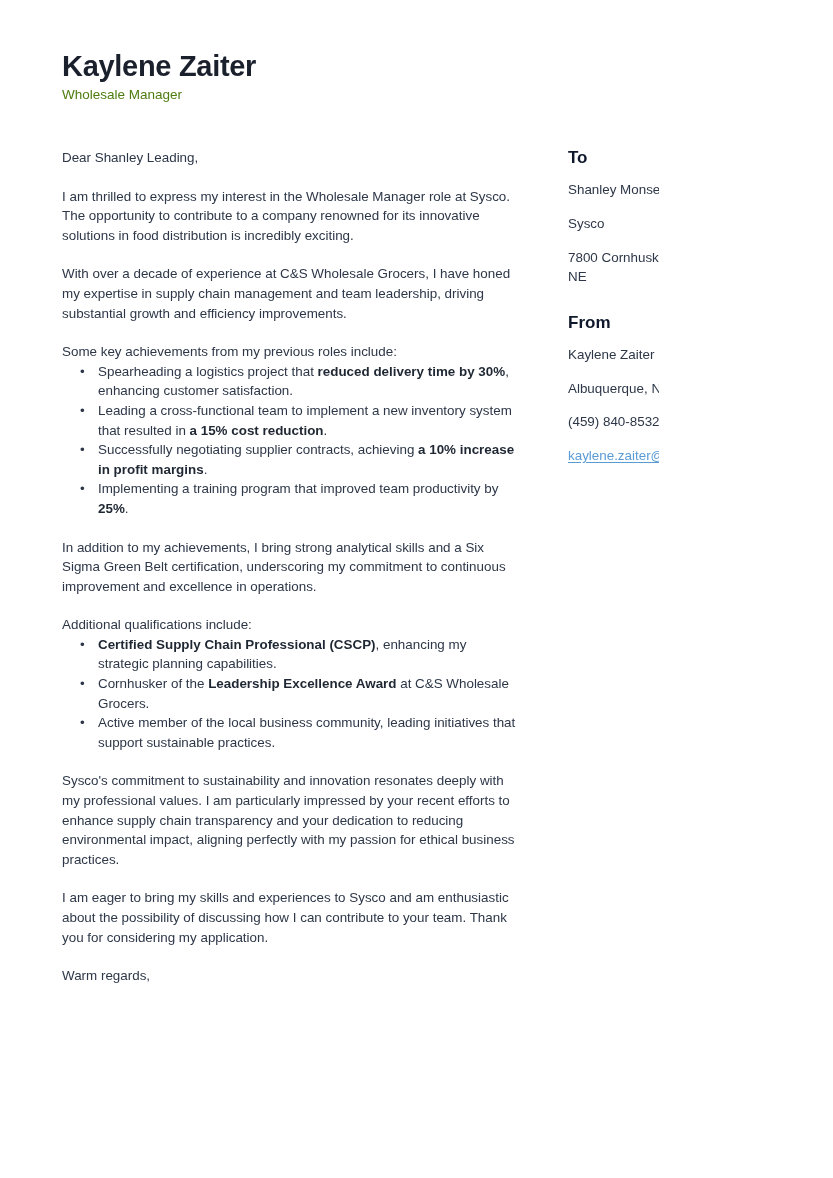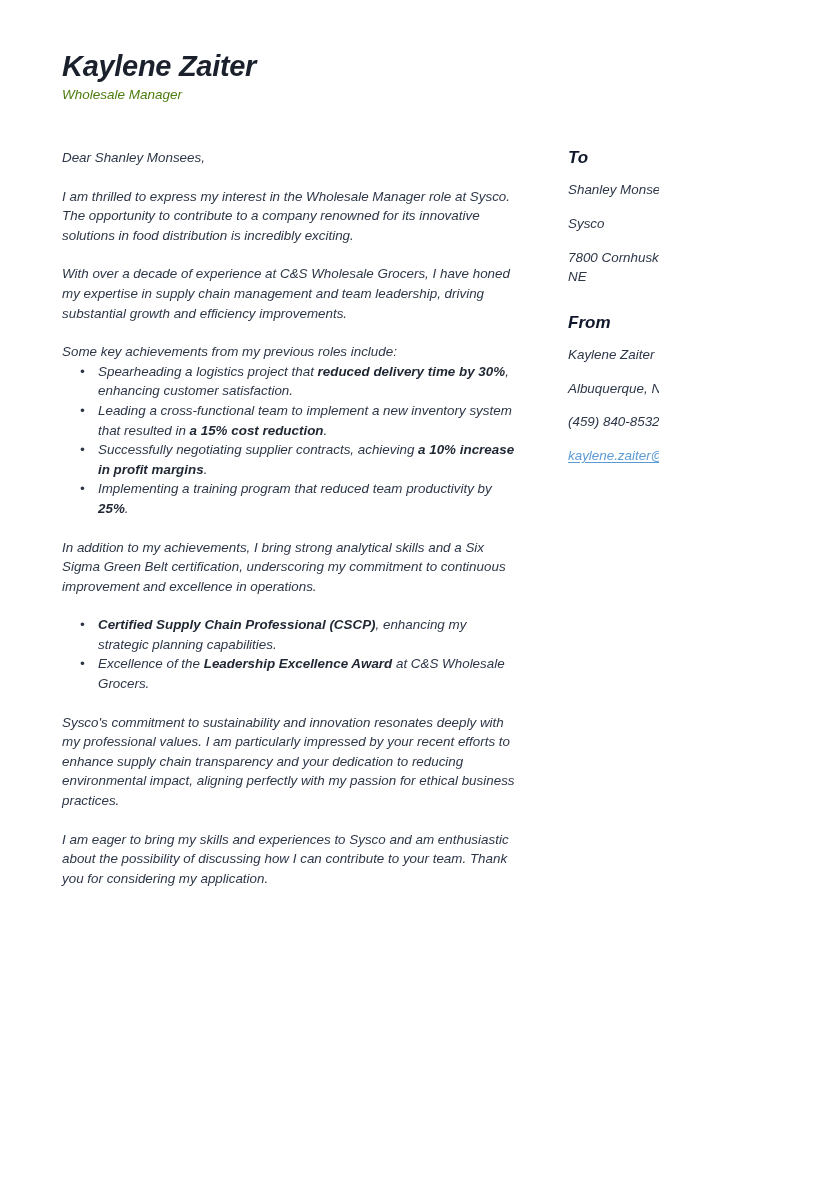--- a/index.html
+++ b/index.html
@@ -13,21 +13,20 @@
     font-family: "Liberation Sans", sans-serif;
     color: #2d3748;
     -webkit-font-smoothing: antialiased;
   }
   .page {
     position: relative;
     width: 659px;
     height: 1178px;
     background: #ffffff;
     overflow: hidden;
-    font-style: italic;
   }
 
   
   .header {
     position: absolute;
     left: 62px;
     top: 50px;
     width: 500px;
   }
   .name {
@@ -133,45 +132,48 @@
 
 <div class="page">
 
   <div class="header">
     <h1 class="name">Kaylene Zaiter</h1>
     <div class="job-title">Wholesale Manager</div>
   </div>
 
   <div class="letter-body">
 
-    <p>Dear Shanley Monsees,</p>
+    <p>Dear Shanley Leading,</p>
 
     <p>I am thrilled to express my interest in the Wholesale Manager role at Sysco. The opportunity to contribute to a company renowned for its innovative solutions in food distribution is incredibly exciting.</p>
 
     <p>With over a decade of experience at C&amp;S Wholesale Grocers, I have honed my expertise in supply chain management and team leadership, driving substantial growth and efficiency improvements.</p>
 
     <p class="tight">Some key achievements from my previous roles include:</p>
     <ul>
       <li><span>Spearheading a logistics project that </span><b>reduced delivery time by 30%</b><span>, enhancing customer satisfaction.</span></li>
       <li><span>Leading a cross-functional team to implement a new inventory system that resulted in </span><b>a 15% cost reduction</b><span>.</span></li>
       <li><span>Successfully negotiating supplier contracts, achieving </span><b>a 10% increase in profit margins</b><span>.</span></li>
-      <li><span>Implementing a training program that reduced team productivity by </span><b>25%</b><span>.</span></li>
+      <li><span>Implementing a training program that improved team productivity by </span><b>25%</b><span>.</span></li>
     </ul>
 
     <p>In addition to my achievements, I bring strong analytical skills and a Six Sigma Green Belt certification, underscoring my commitment to continuous improvement and excellence in operations.</p>
 
+    <p class="tight">Additional qualifications include:</p>
     <ul>
       <li><span></span><b>Certified Supply Chain Professional (CSCP)</b><span>, enhancing my strategic planning capabilities.</span></li>
-      <li><span>Excellence of the </span><b>Leadership Excellence Award</b><span> at C&amp;S Wholesale Grocers.</span></li>
+      <li><span>Cornhusker of the </span><b>Leadership Excellence Award</b><span> at C&amp;S Wholesale Grocers.</span></li>
+      <li><span>Active member of the local business community, leading initiatives that support sustainable practices.</span><b></b><span></span></li>
     </ul>
 
     <p>Sysco's commitment to sustainability and innovation resonates deeply with my professional values. I am particularly impressed by your recent efforts to enhance supply chain transparency and your dedication to reducing environmental impact, aligning perfectly with my passion for ethical business practices.</p>
 
     <p>I am eager to bring my skills and experiences to Sysco and am enthusiastic about the possibility of discussing how I can contribute to your team. Thank you for considering my application.</p>
 
+    <p class="signoff">Warm regards,</p>
   </div>
 
   <div class="contact-col">
 
     <div class="contact-block">
       <div class="contact-heading">To</div>
       <div class="contact-line">Shanley Monsees</div>
       <div class="contact-line">Sysco</div>
       <div class="contact-line">7800 Cornhusker Highway, Lincoln, NE</div>
     </div>

